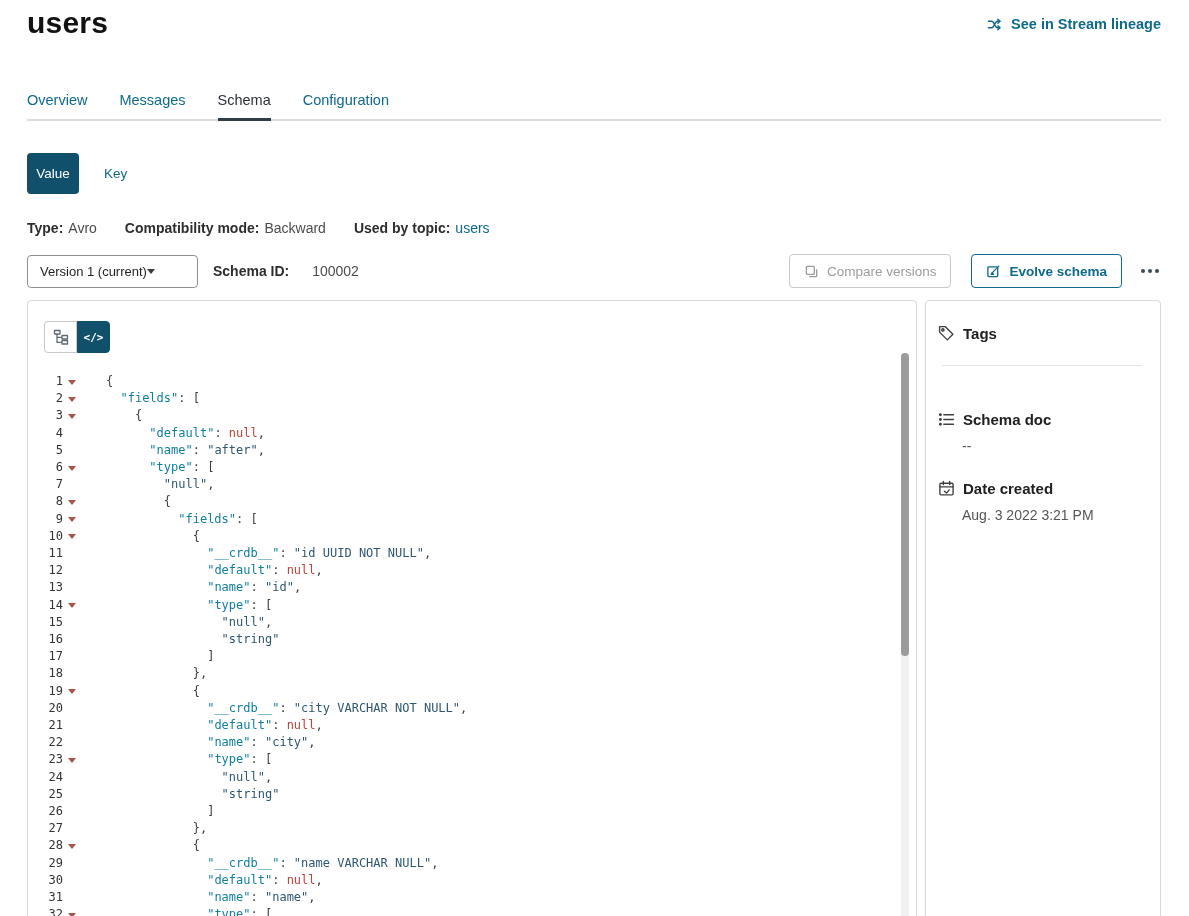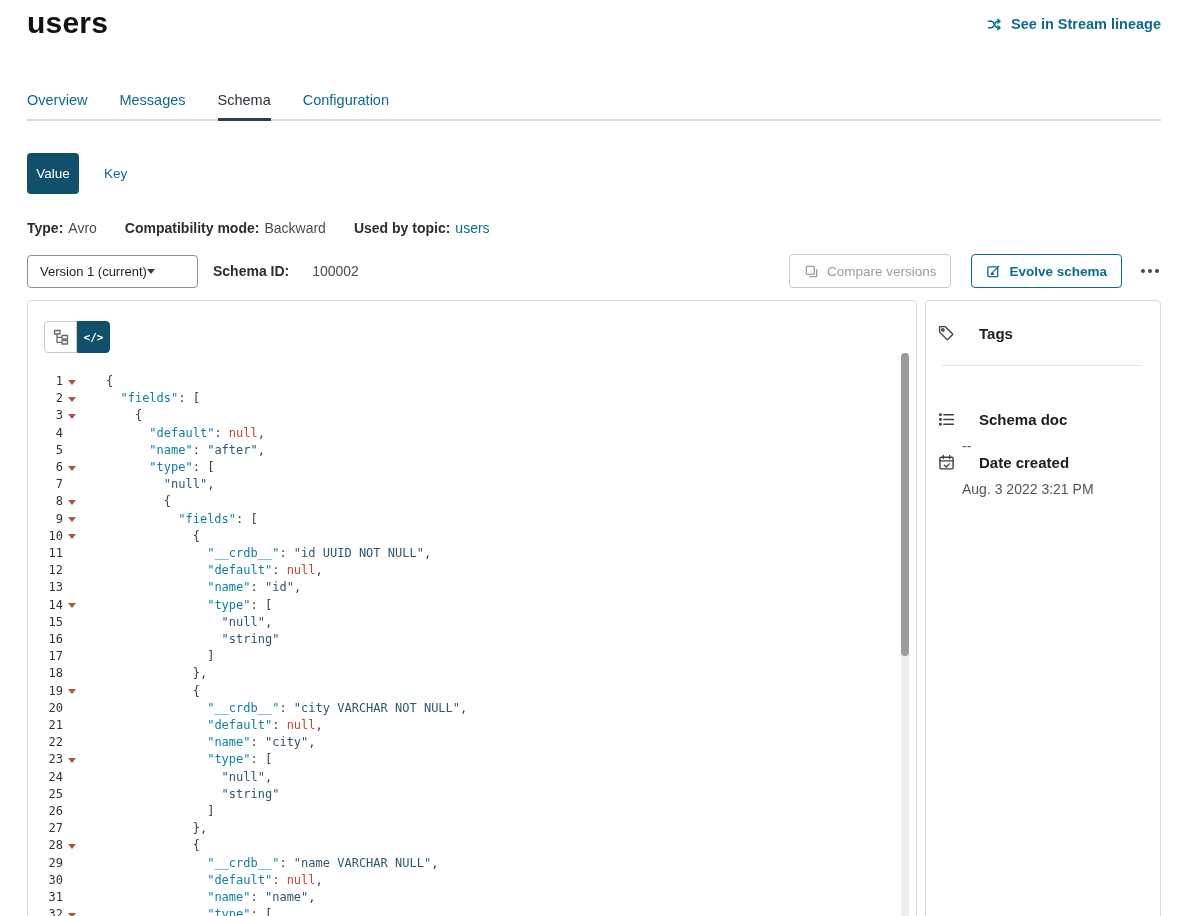--- a/index.html
+++ b/index.html
@@ -71,29 +71,29 @@
   .tk-str { color:#2f5772; }
   .tk-nul { color:#c0443a; }
   .tk-pun { color:#3d3d3d; }
 
   
   .vscroll { position:absolute; right:7px; top:52px; bottom:4px; width:8px; background:#f0f0f0; border-radius:4px; }
   .vthumb { position:absolute; left:0; top:0; width:8px; height:303px; background:#9b9b9b; border-radius:4px; cursor:pointer; }
 
   
   .side-inner { padding:24px 12px 0 12px; }
-  .sec-head { display:flex; align-items:center; gap:24px; font-size:15px; font-weight:700; color:#202020; }
+  .sec-head { display:flex; align-items:center; gap:8px; font-size:15px; font-weight:700; color:#202020; }
   .tags-input { display:block; margin:14px 0 0 24px; width:188px; border:none; outline:none;
     border-bottom:1px solid #4d4d4d; font-size:13.5px; color:#333; padding:2px 0 7px; background:transparent;
     font-family:"Liberation Sans", sans-serif; }
   .tags-input::placeholder { color:#8f8f8f; }
   .divider { border-top:1px solid #e3e3e3; margin:23px 6px 0 4px; }
   .sec-doc { margin-top:45px; }
   .sec-val { margin:10px 0 0 24px; font-size:14px; color:#555; }
-  .sec-date { }
+  .sec-date { margin-top:26px; }
 
   svg { display:block; }
 </style>
 </head>
 <body>
 
 <div class="page">
 
   <div class="abs title">users</div>
 

